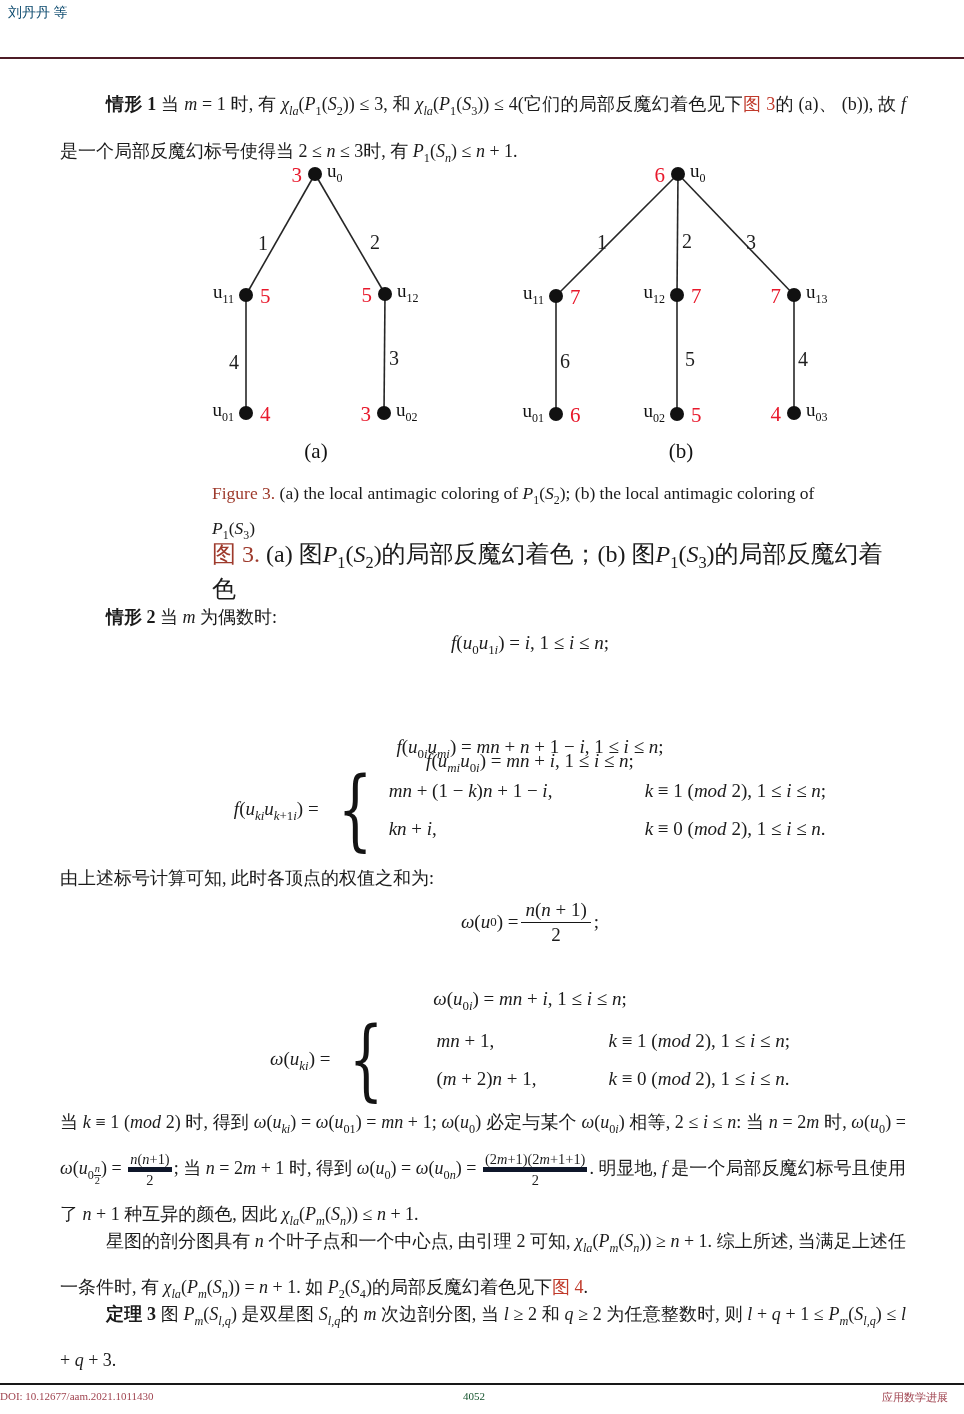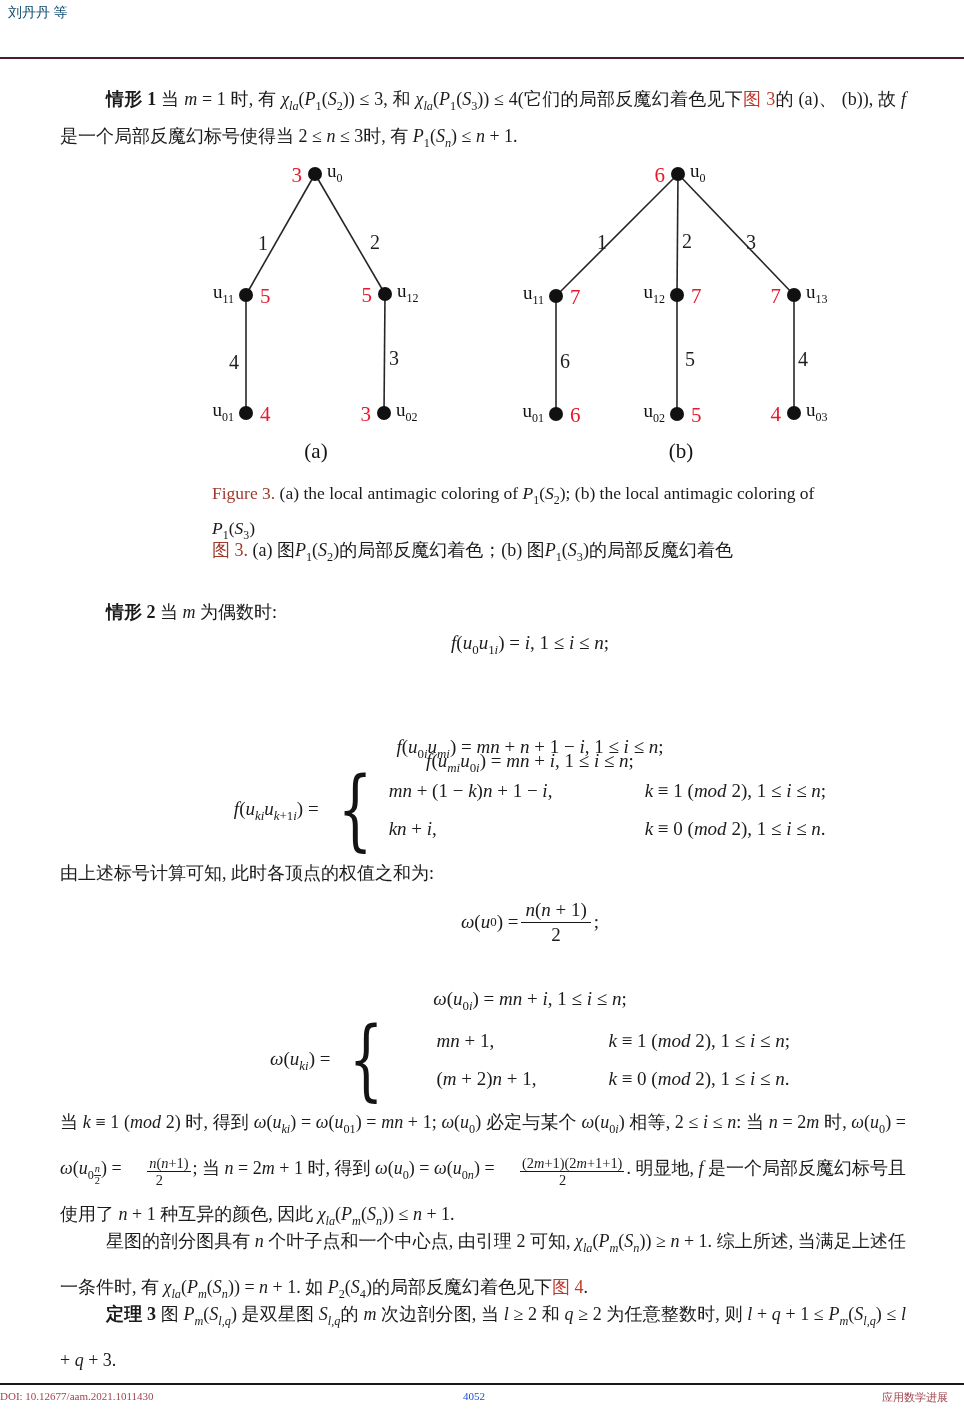--- a/index.html
+++ b/index.html
@@ -9,54 +9,54 @@
     -webkit-font-smoothing:antialiased;overflow:hidden;
   }
   .abs{position:absolute;}
   i{font-style:italic;}
   b{font-weight:700;}
   sub{font-size:0.68em;}
   .link{color:#c03a2b;}
   .cap-label{color:#9e3a2c;font-weight:400;}
   #header-author{left:8px;top:4px;font-size:14px;color:#0c4a6e;}
   #rule-top{left:0;top:57px;width:964px;height:2.4px;background:#4e1c26;}
-  .para{left:60px;width:846px;font-size:18px;line-height:30px;text-align:justify;}
+  .para{left:60px;width:846px;font-size:18px;line-height:40px;text-align:justify;}
   .indent{text-indent:46px;}
   #para-case1{top:84px;}
   #case2-heading{top:597px;text-align:left;}
   #fig3-svg{left:0;top:150px;}
   #fig3-cap-en{left:212px;top:479px;width:608px;font-size:17.5px;line-height:28px;}
-  #fig3-cap-cn{left:212px;top:538px;width:680px;font-size:18px;}
+  #fig3-cap-cn{left:212px;top:538px;width:680px;font-size:24px;}
   .eqwrap{left:100px;width:860px;text-align:center;font-size:19px;}
   #eq1{top:632px;} #eq2{top:708px;margin-top:42px;} #eq3{top:736px;}
   .case{display:flex;align-items:center;justify-content:center;text-align:left;}
   #eq4{top:770px;} #eq7{top:1020px;}
   .case-brace{font-family:"DejaVu Serif",serif;font-size:88px;font-weight:400;line-height:0.92;
     transform:scaleX(.62);display:inline-block;margin:0 0 0 8px;color:#141414;}
   .case-rows{display:grid;column-gap:20px;row-gap:16px;margin-left:6px;}
   #eq4 .case-rows{grid-template-columns:236px auto;}
   #eq7 .case-rows{grid-template-columns:152px auto;margin-left:42px;}
   #weights-intro{left:60px;top:858px;font-size:18px;}
   #eq5{top:898px;display:flex;align-items:center;justify-content:center;}
   #eq6{top:988px;}
   .dfrac{display:inline-block;vertical-align:middle;text-align:center;margin:0 3px;line-height:1.25;}
   .dfrac .num{display:block;border-bottom:1.4px solid #161616;padding:0 4px;}
   .dfrac .den{display:block;}
   .ifrac{display:inline-block;vertical-align:-0.75em;text-align:center;font-size:0.8em;line-height:1.12;margin:0 2px;}
-  .ifrac .num{display:block;border-bottom:1px solid #0f172a;padding:0 2px;margin-left:19px;}
+  .ifrac .num{display:block;border-bottom:5px solid #0f172a;padding:0 2px;}
   .ifrac .den{display:block;}
   .sfrac{display:inline-block;vertical-align:-0.5em;text-align:center;font-size:0.85em;line-height:1.05;}
   .sfrac .num{display:block;border-bottom:0.8px solid #202020;padding:0 1px;}
   .sfrac .den{display:block;}
   #para-k1{top:1103px;line-height:39.5px;}
   #para-star{top:1222px;line-height:39px;}
   #para-thm{top:1295px;line-height:39px;}
   #rule-bottom{left:0;top:1383px;width:964px;height:1.6px;background:#181818;}
   #footer{left:0;top:1390px;width:948px;font-size:11px;color:#a04450;}
-  #footer .fcenter{position:absolute;left:0;right:0;text-align:center;color:#1d4ed8;}
+  #footer .fcenter{position:absolute;left:0;right:0;text-align:center;color:#14532d;}
   #footer .fright{position:absolute;right:0;}
   .edge-label{font-size:20px;fill:#1e1e1e;}
   .vname{font-size:19px;fill:#111;}
   .vsub{font-size:12px;}
   .vweight{font-size:21px;fill:#e8192c;}
   .pcap{font-size:21px;fill:#111;}
 </style>
 </head>
 <body>
 

